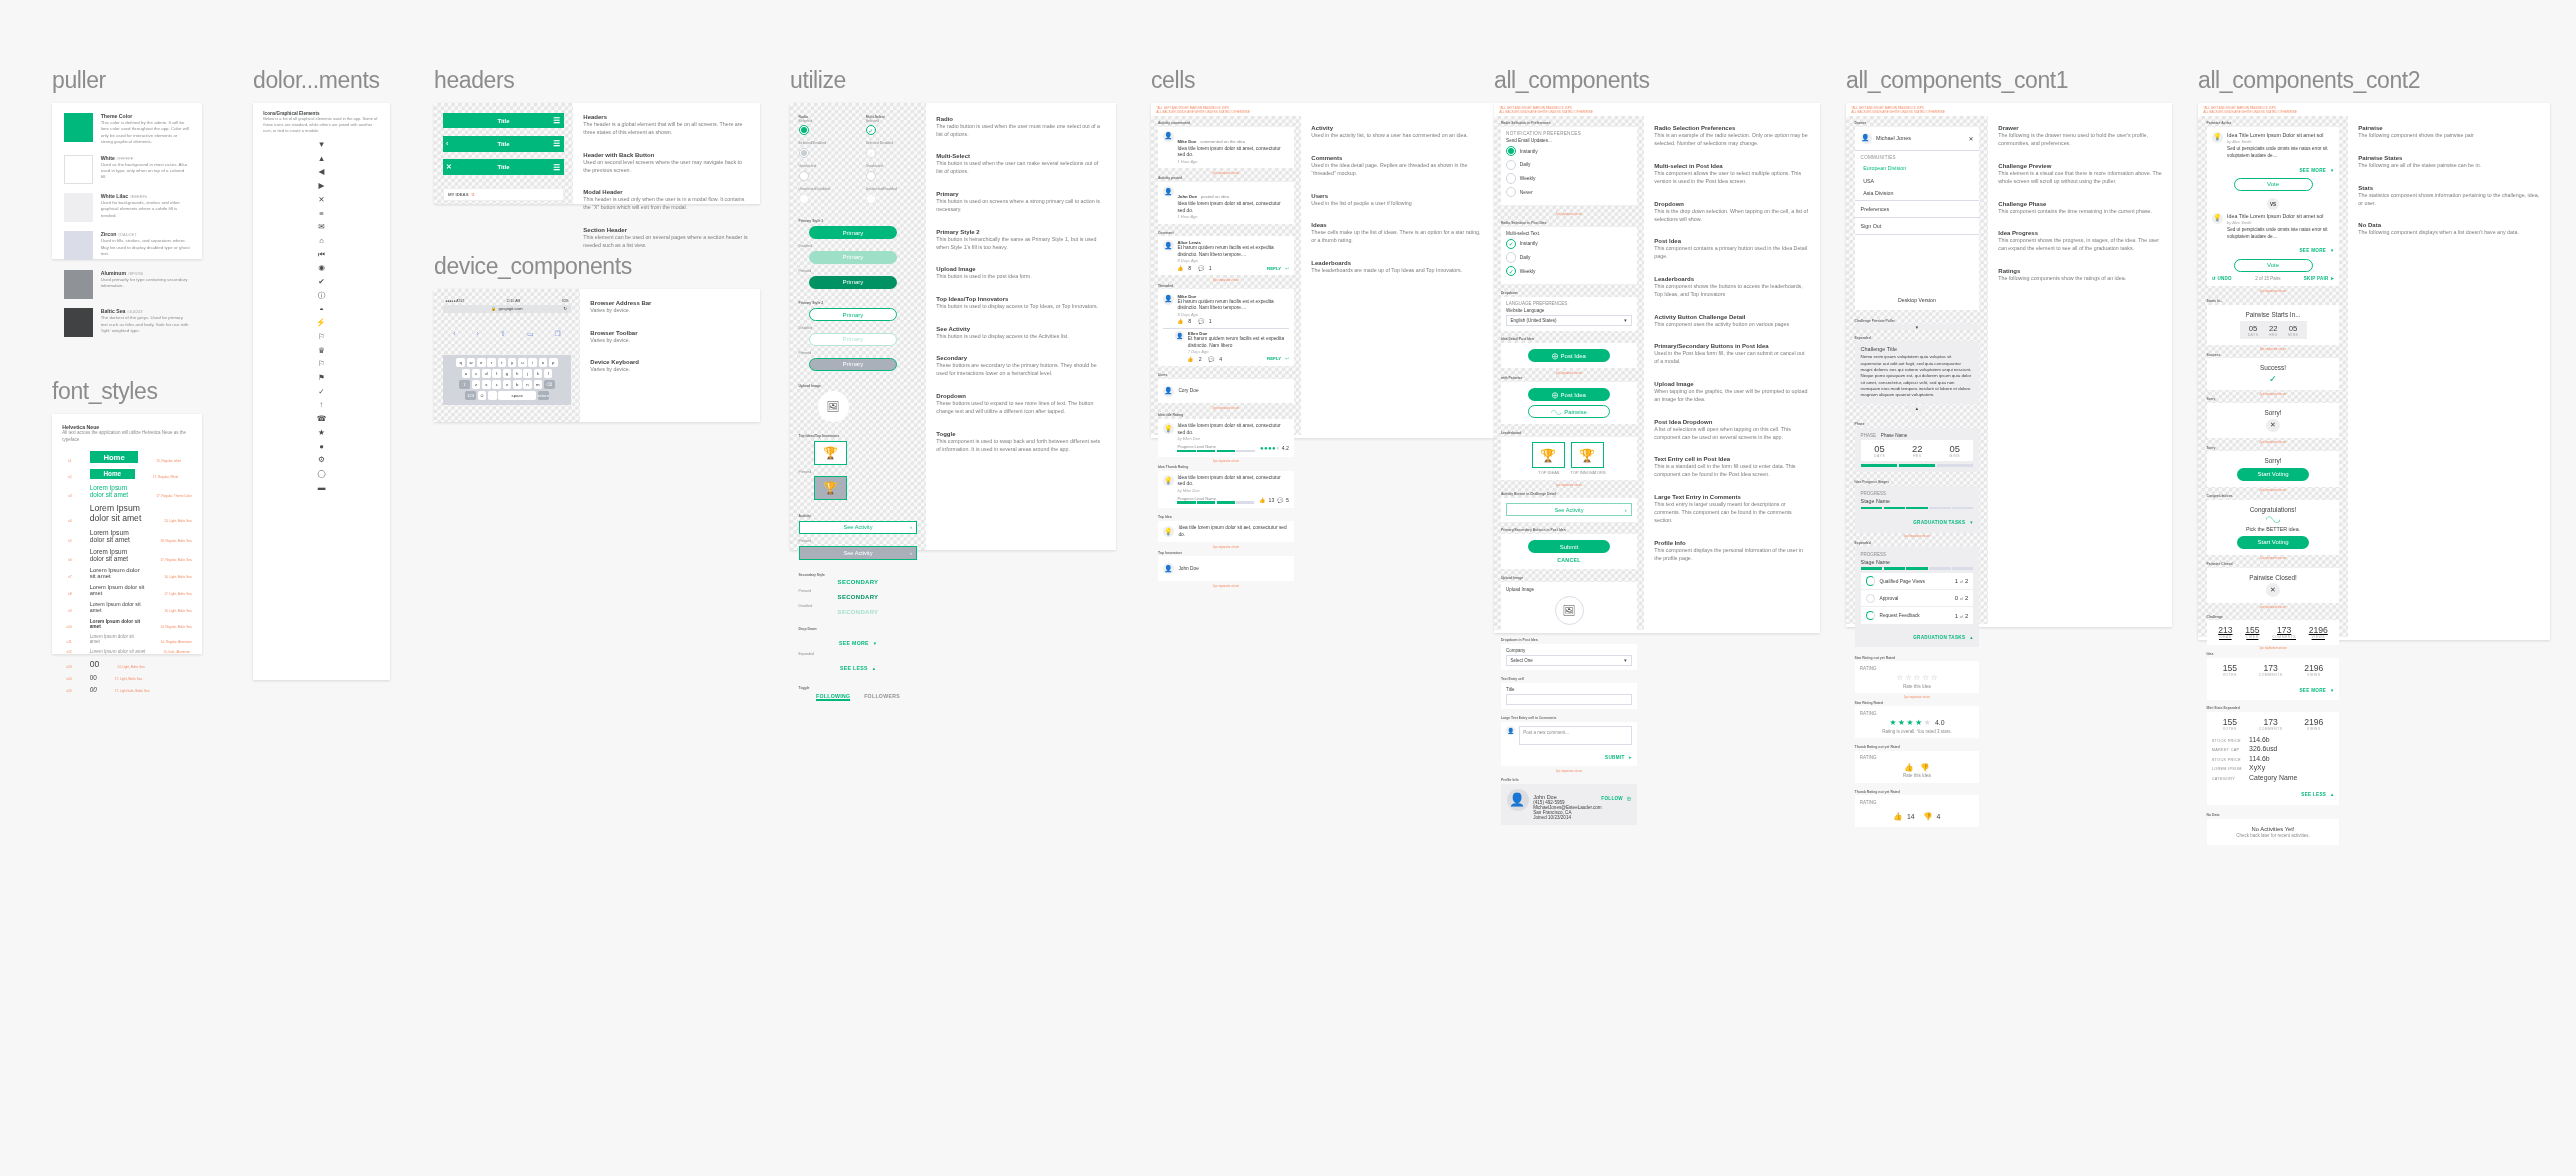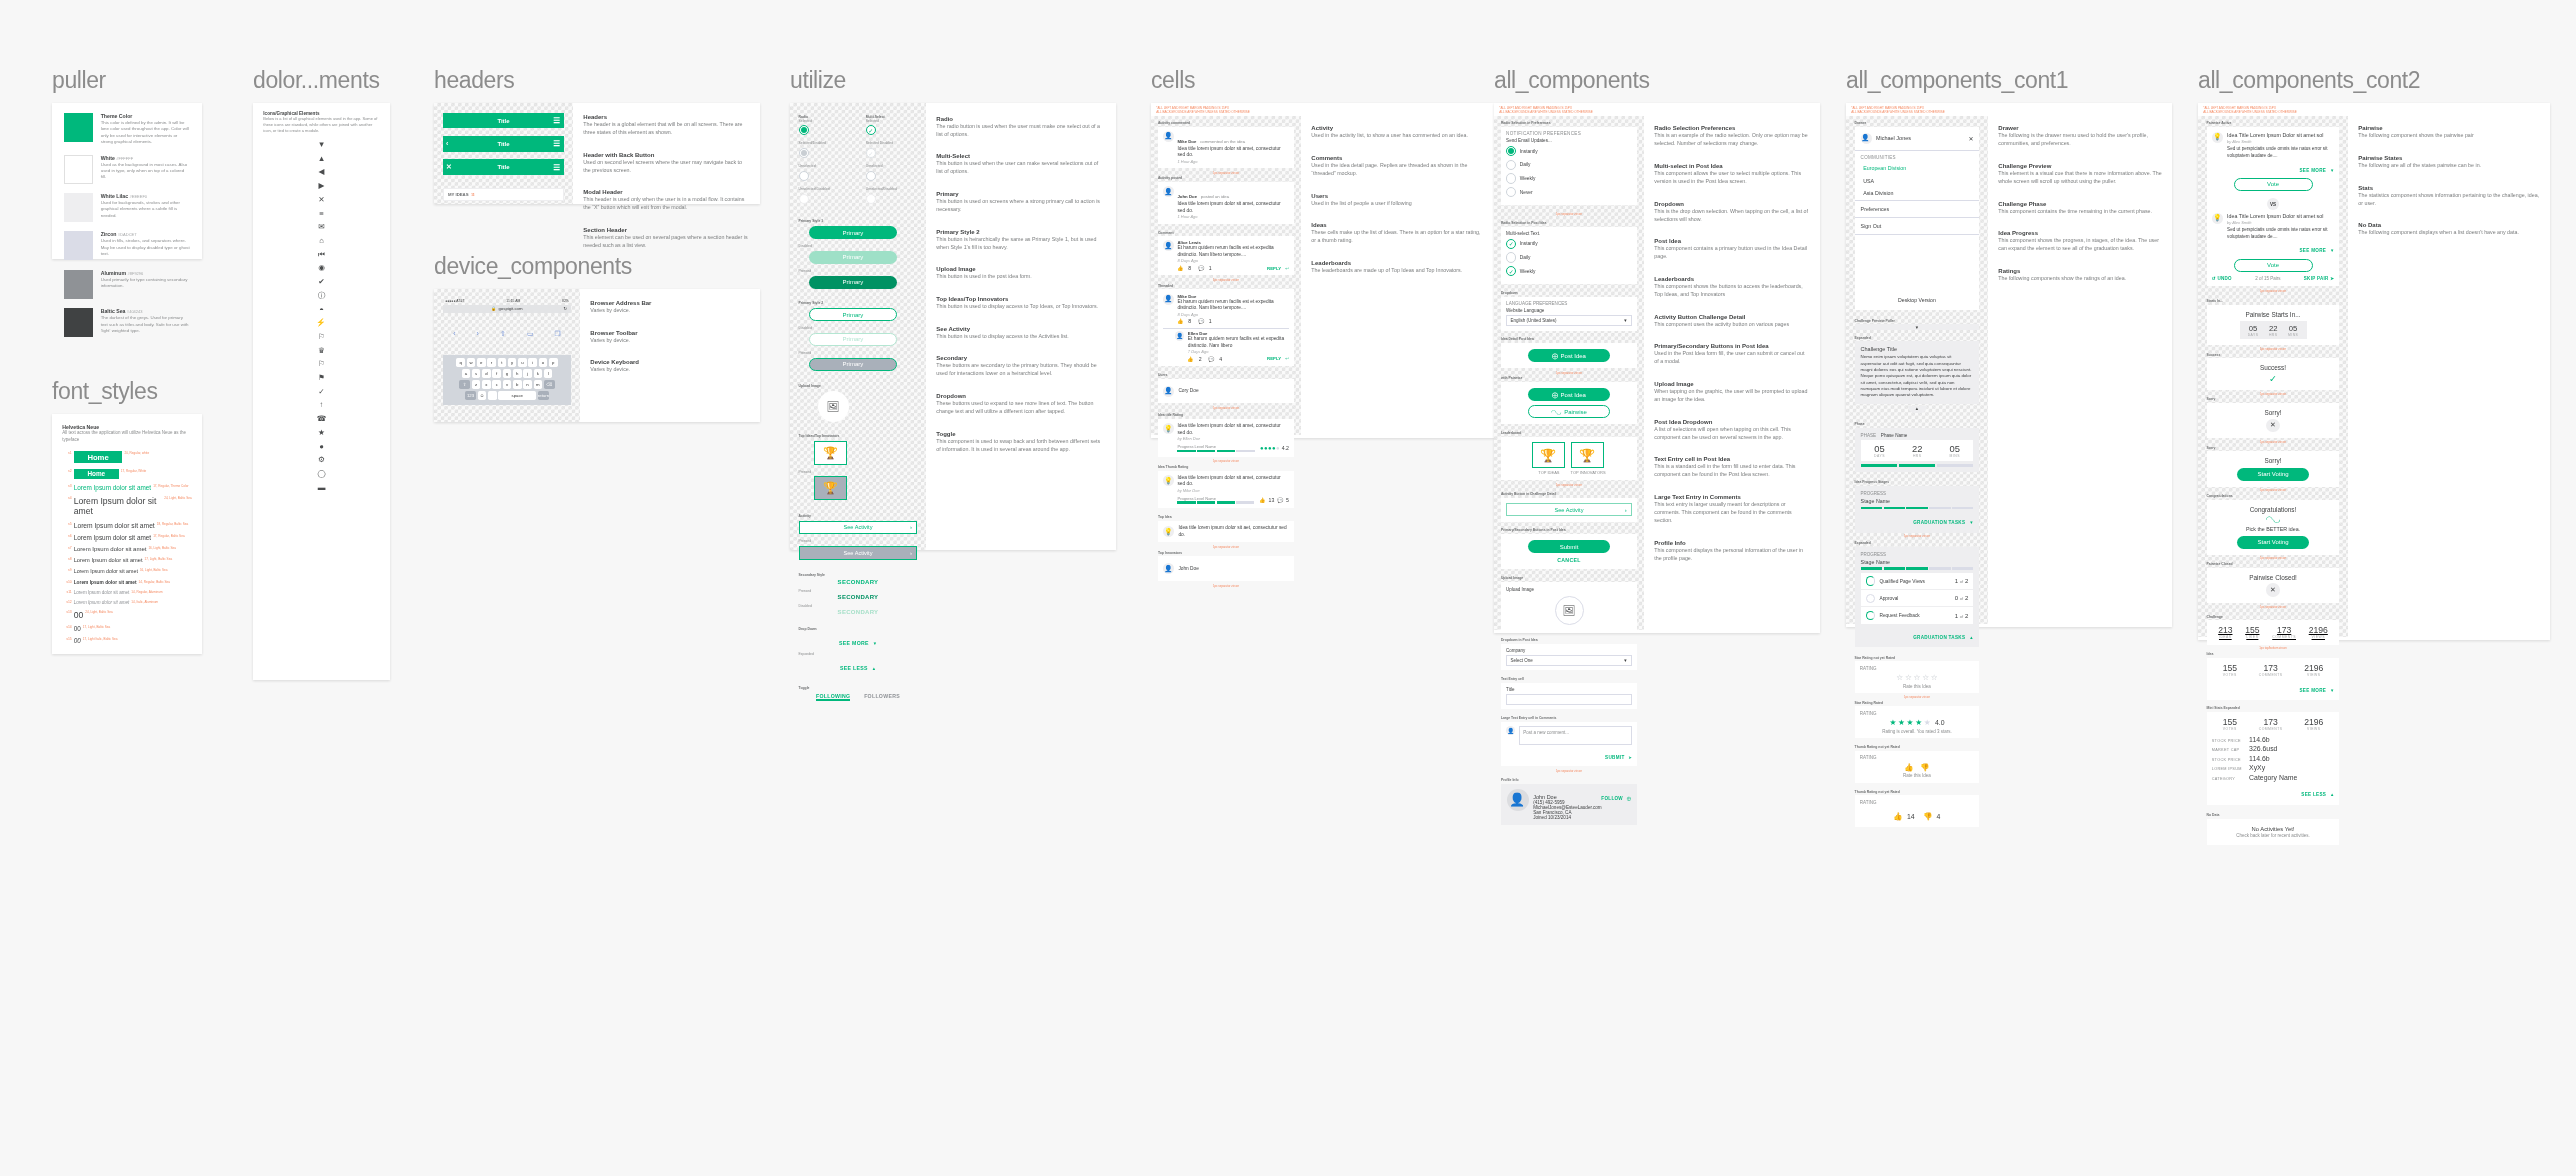--- a/index.html
+++ b/index.html
@@ -41,21 +41,21 @@
   .lbl { font-size: 3.4px; color: #6d6f70; font-weight: bold; }
 
   
   .sw-row { display: flex; gap: 7.7px; margin-bottom: 9.4px; }
   .sw { width: 29px; height: 29px; flex: none; }
   .sw-name { font-size: 5.2px; font-weight: bold; color: #404243; }
   .sw-hex { font-size: 4px; color: #a6a8a9; font-weight: normal; }
   .sw-desc { font-size: 4.4px; color: #8b8d8e; line-height: 1.45; margin-top: 0.9px; }
 
   
-  .fs-row { display: flex; align-items: flex-start; gap: 2px; margin-bottom: 5.2px; }
+  .fs-row { display: flex; align-items: flex-end; gap: 18px; margin-bottom: 5.2px; }
   .fs-num { color: #f58a62; font-size: 3.4px; width: 9.4px; text-align: right; flex: none; }
   .fs-note { color: #f58a62; font-size: 3.1px; white-space: nowrap; }
   .chip { background: #00b87c; color: #fff; padding: 1.7px 13.7px; font-weight: bold; }
 
   
   .icon-col { display: flex; flex-direction: column; align-items: center; gap: 6px; }
   .icon-col div { font-size: 7.7px; color: #4b4d4e; line-height: 1; }
 
   
   .hdr-bar {

